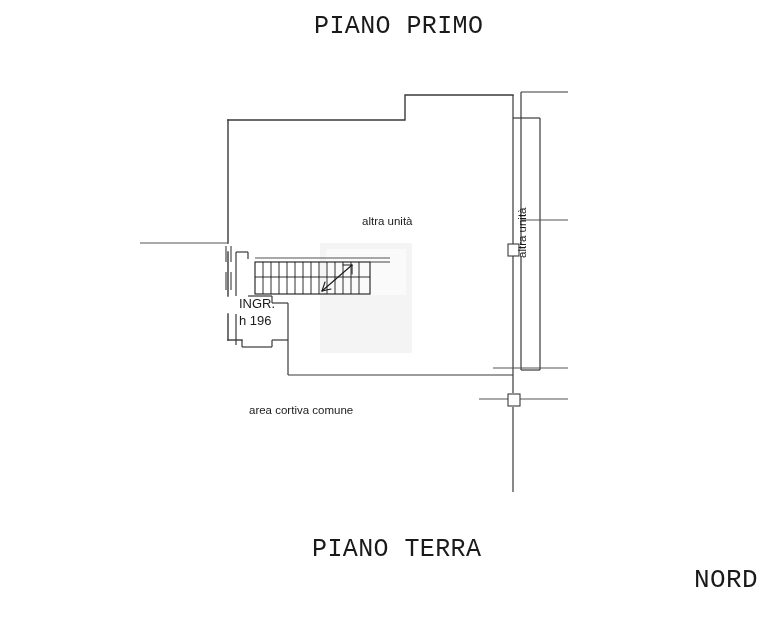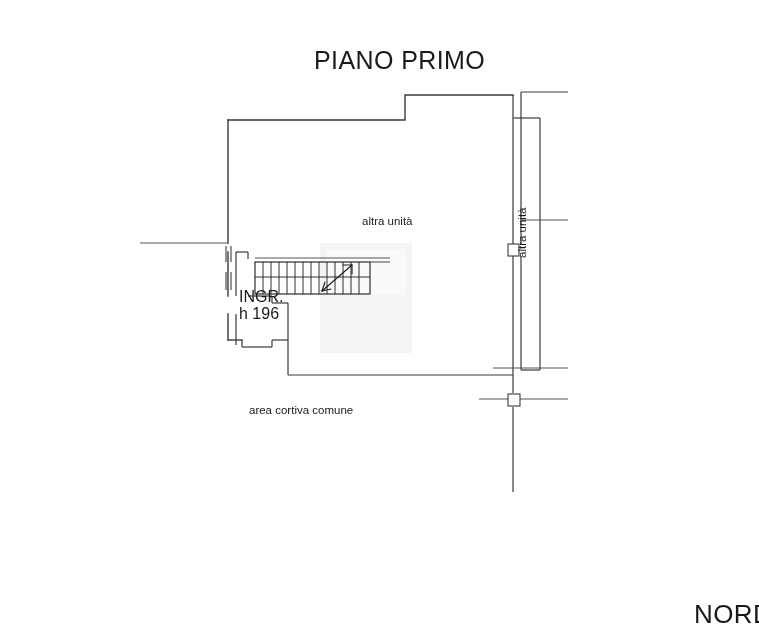--- a/index.html
+++ b/index.html
@@ -16,26 +16,25 @@
     color: #111111;
   }
   #plan-root {
     position: absolute;
     left: 0; top: 0;
     width: 759px;
     height: 630px;
   }
   .title-text {
     position: absolute;
-    font-family: Liberation Sans, sans-serif;
+    font-family: Liberation Mono, monospace;
     font-size: 25px;
     letter-spacing: 0.4px;
     color: #1a1a1a;
     white-space: nowrap;
-    margin-top: 34px;
   }
   #title-piano-primo {
     left: 314px;
     top: 12px;
   }
   #title-piano-terra {
     left: 312px;
     top: 535px;
   }
   #label-nord {
@@ -62,23 +61,23 @@
     width: 70px;
     text-align: left;
   }
   #label-area-cortiva {
     left: 249px;
     top: 404px;
   }
   #label-ingr {
     position: absolute;
     left: 239px;
-    top: 288px;
+    top: 295px;
     font-family: "Liberation Sans", sans-serif;
-    font-size: 16px;
+    font-size: 13px;
     line-height: 17px;
     color: #1a1a1a;
     white-space: nowrap;
   }
   #label-ingr .ln { display: block; }
   svg#plan-svg {
     position: absolute;
     left: 0; top: 0;
     width: 759px;
     height: 630px;
@@ -210,20 +209,21 @@
 
     <g fill="none" stroke="#3a3a3a" stroke-width="1.2">
       <path d="M 288 340 L 288 375"></path>
       <path d="M 288 375 L 513 375"></path>
     </g>
 
   </svg>
 
   <div class="title-text" id="title-piano-primo">PIANO PRIMO</div>
 
+  <div class="title-text" id="title-piano-terra">PIANO TERRA</div>
 
   <div class="title-text" id="label-nord">NORD</div>
 
   <div class="plan-label" id="label-altra-unita-top">altra unità</div>
 
   <div class="plan-label" id="label-altra-unita-right">altra unità</div>
 
   <div class="plan-label" id="label-area-cortiva">area cortiva comune</div>
 
   <div id="label-ingr">

